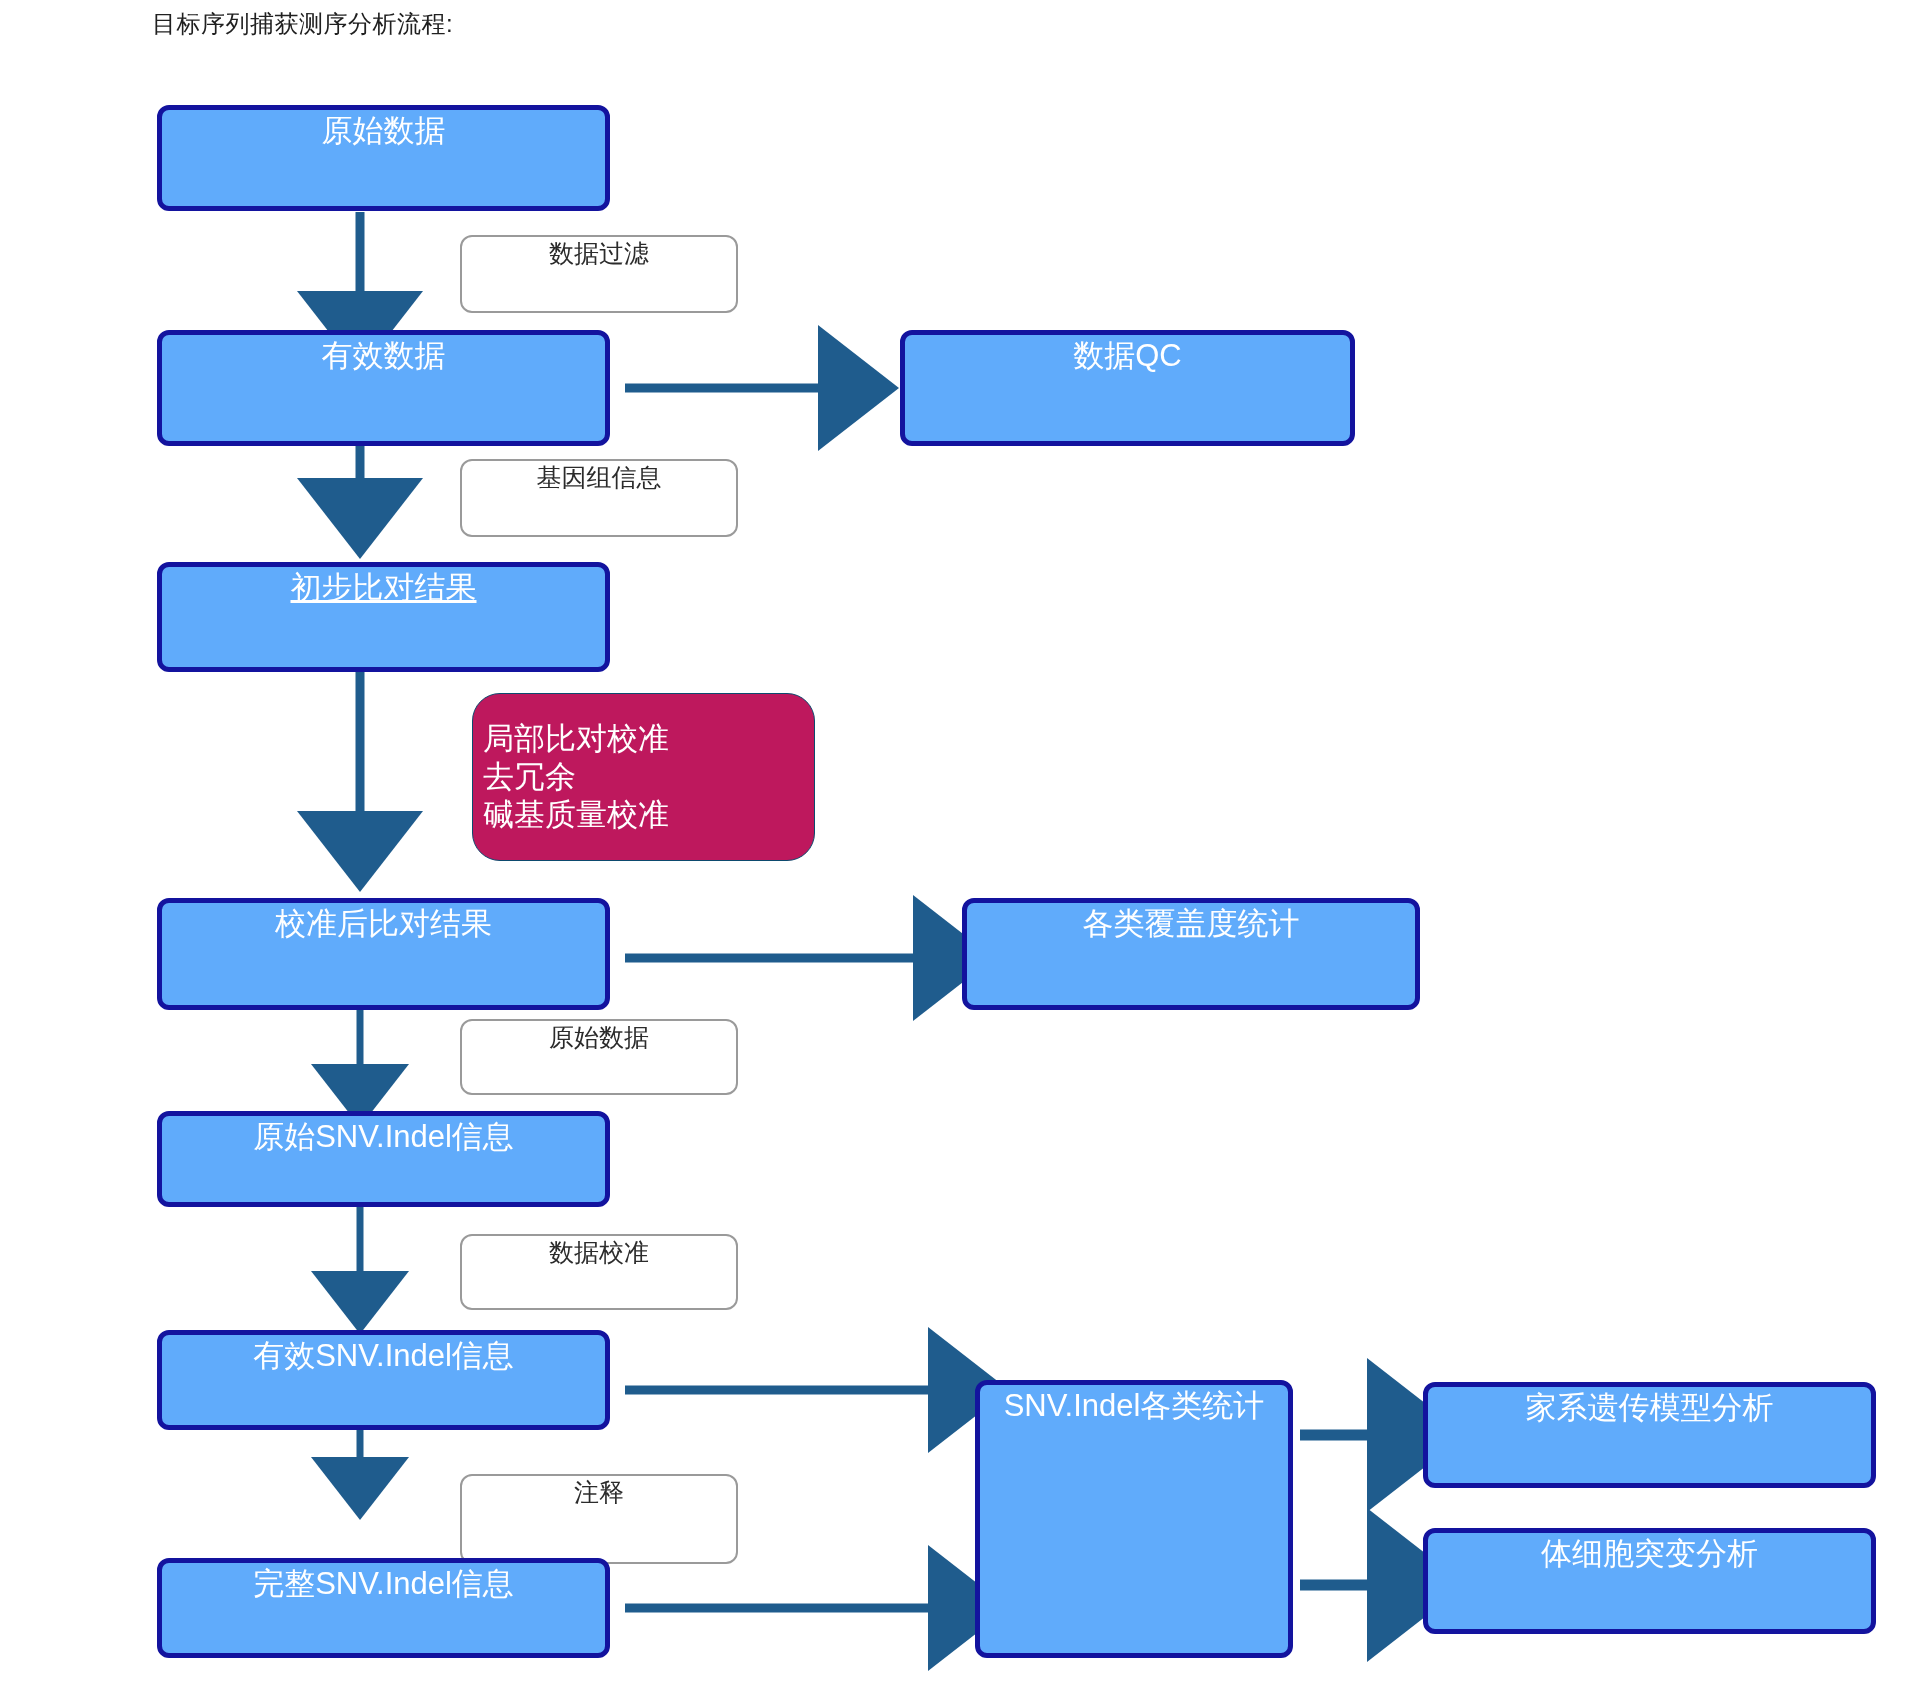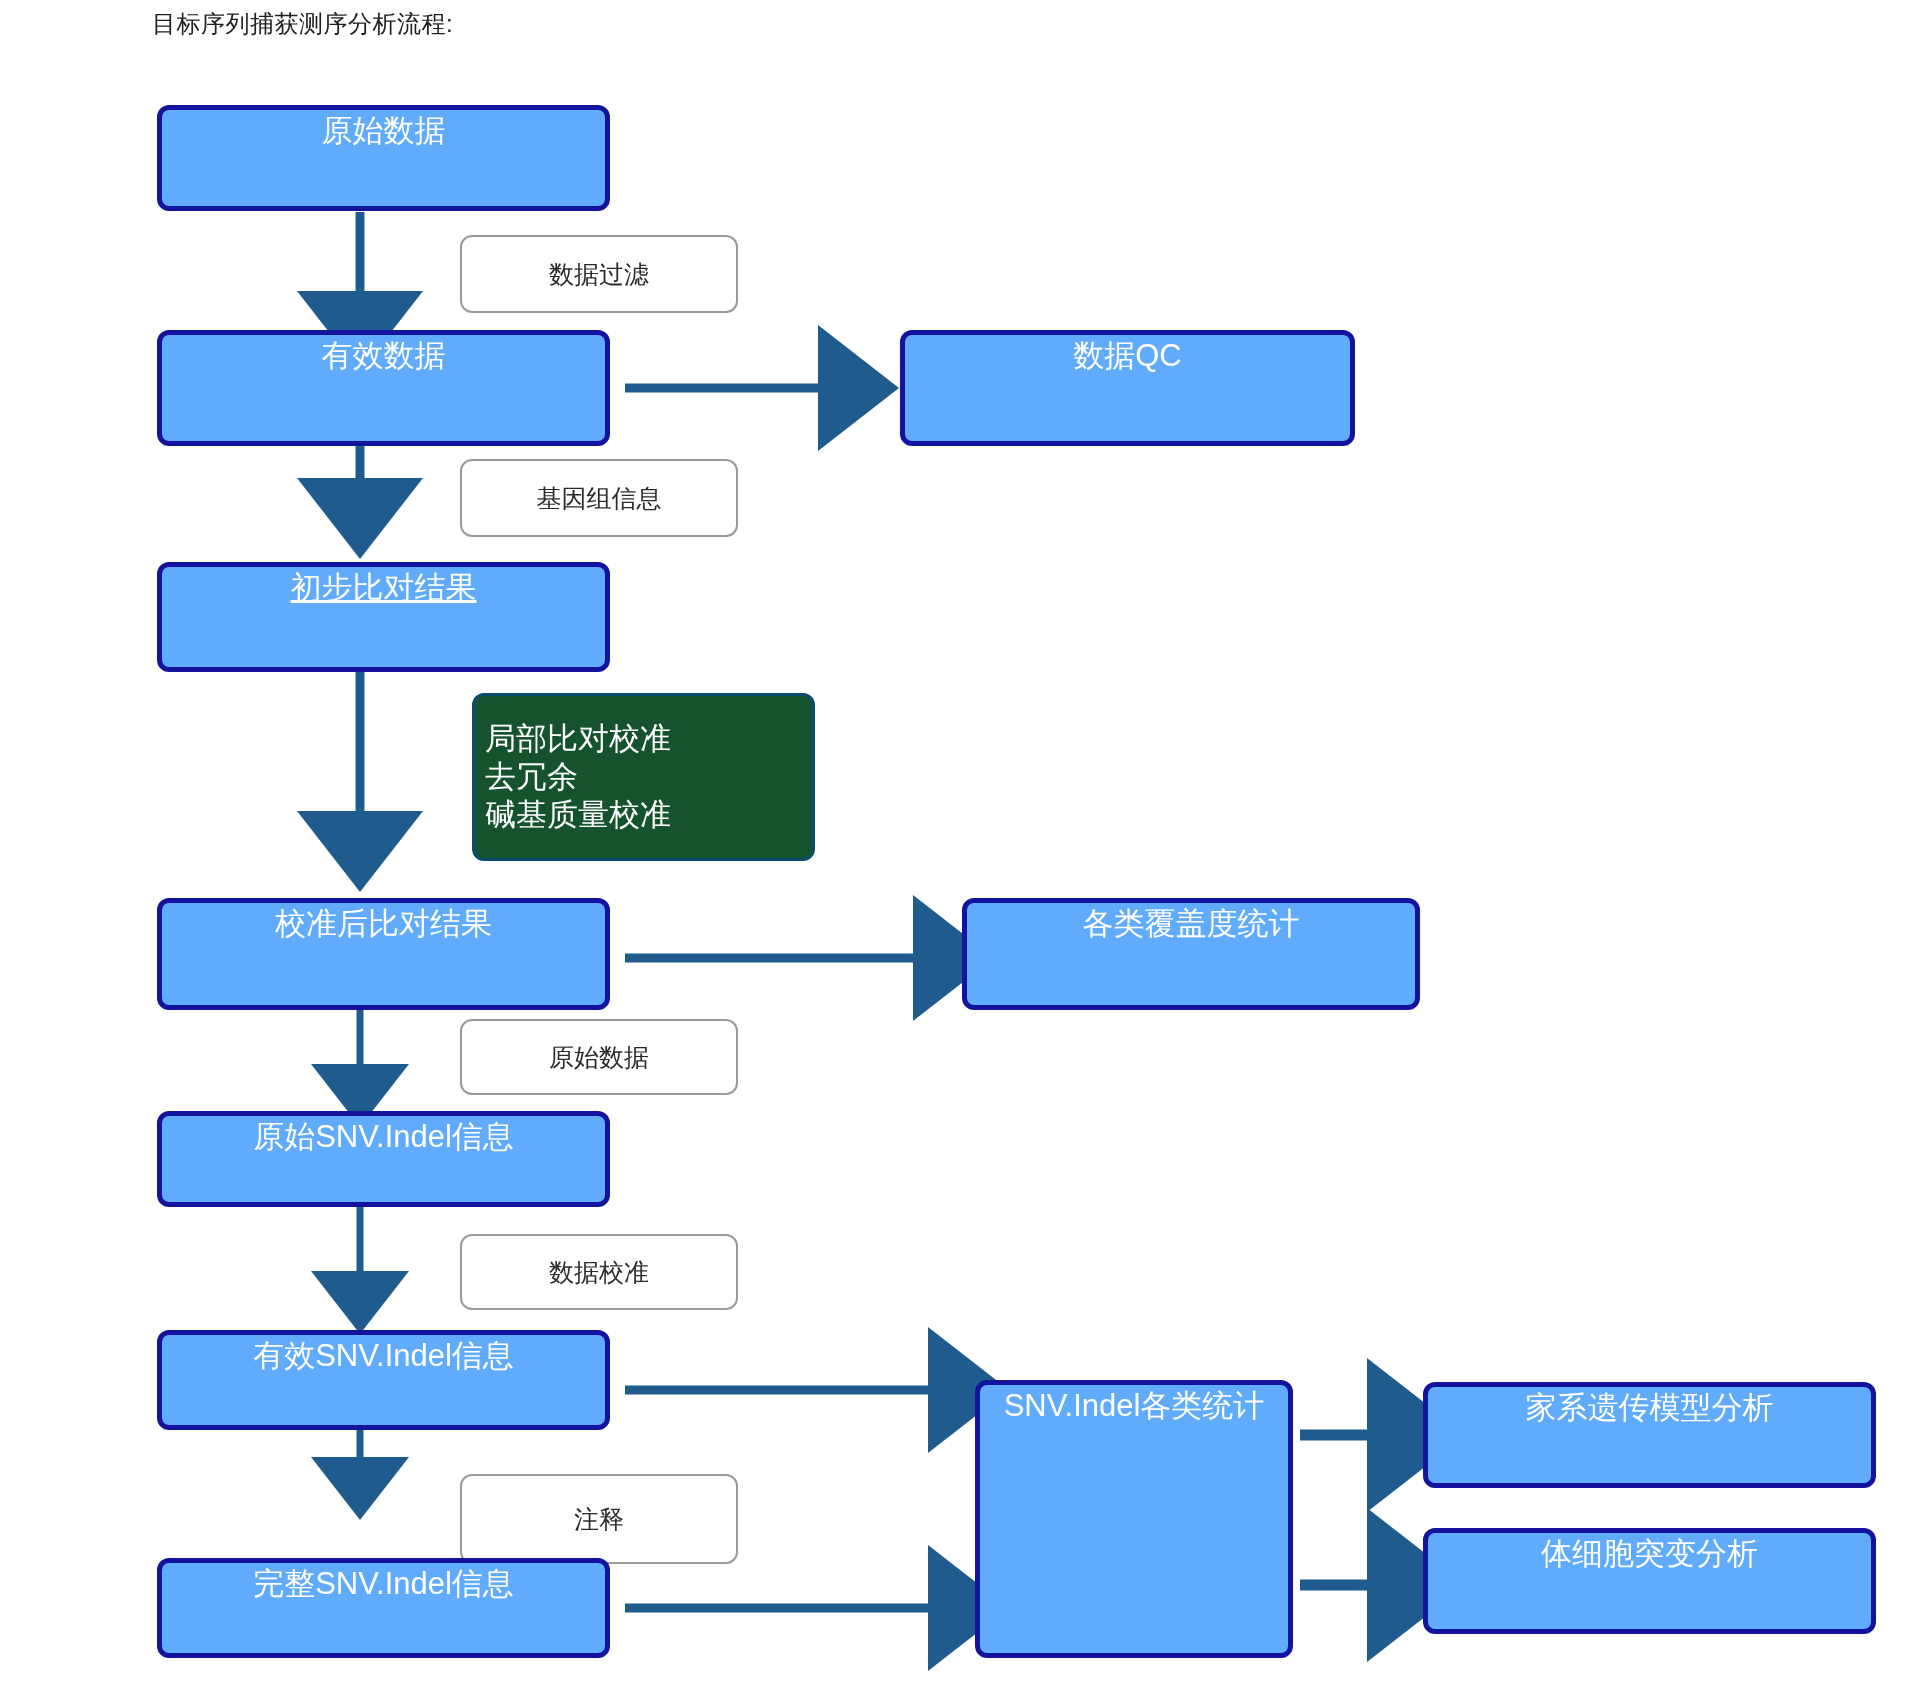--- a/index.html
+++ b/index.html
@@ -23,33 +23,33 @@
     border:5px solid #13139E;
     border-radius:12px;
     color:#ffffff;
     display:flex;align-items:flex-start;justify-content:center;
     text-align:center;
     font-size:31px;
     line-height:1.22;
     padding:2px 10px;
   }
   .node.soft{
-    border:3px solid #0c4a6e;
-    border-radius:12px;
-    background:#14532d;
+    border:1px solid #0c4a6e;
+    border-radius:28px;
+    background:#be185d;
   }
 
   
   .edge-label{
     position:absolute;box-sizing:border-box;
     background:#ffffff;
     border:2px solid #9A9A9A;
     border-radius:12px;
     color:#2B2B2B;
-    display:flex;align-items:center;justify-content:center;
+    display:flex;align-items:flex-start;justify-content:center;
     font-size:25px;
     text-align:center;
   }
 
   
   #arrows{position:absolute;left:0;top:0;width:1920px;height:1687px;pointer-events:none;}
 </style>
 </head>
 <body>
 

